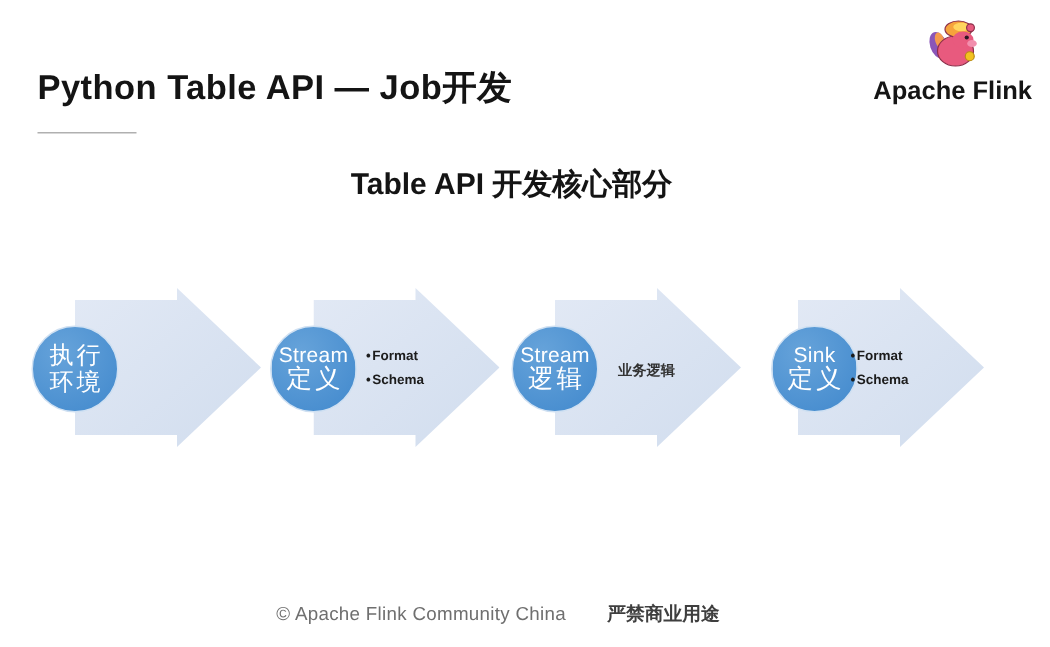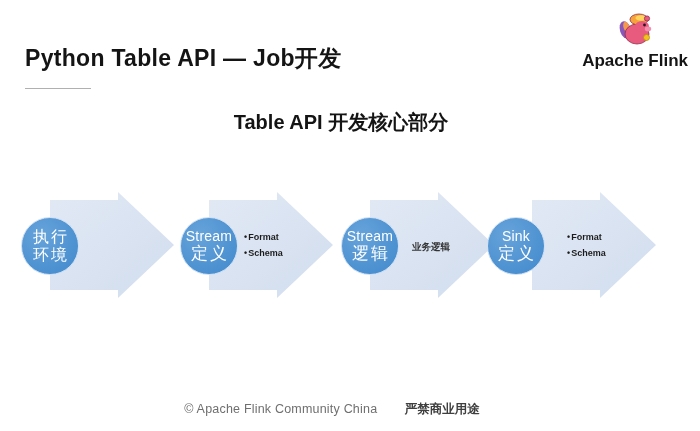--- a/index.html
+++ b/index.html
@@ -29,21 +29,21 @@
   .diagram{position:absolute;left:0;top:0;width:700px;height:431px;}
   .flow-arrow{position:absolute;top:192px;width:124px;height:106px;}
   .arrow-a1{left:50px;}  .arrow-a2{left:209px;}  .arrow-a3{left:370px;}  .arrow-a4{left:532px;}
   .step-circle{
     position:absolute;top:217px;width:58px;height:58px;border-radius:50%;
     background:radial-gradient(circle at 35% 30%, #66a3da, #4a8fd0 75%);
     border:1px solid #cfe0f2;box-sizing:border-box;
     display:flex;flex-direction:column;align-items:center;justify-content:center;
     color:#ffffff;text-align:center;line-height:1.15;
   }
-  .circle-c1{left:21px;}  .circle-c2{left:180px;}  .circle-c3{left:341px;}  .circle-c4{left:487px;}
+  .circle-c1{left:21px;}  .circle-c2{left:180px;}  .circle-c3{left:341px;}  .circle-c4{left:514px;}
   .cl-latin{font-size:14px;font-weight:400;letter-spacing:.2px;}
   .cl-cjk{font-family:"DejaVu Serif",serif;font-size:17px;letter-spacing:2px;text-indent:2px;}
   .circle-c1 .cl-cjk{font-size:16px;}
   .notes{position:absolute;top:229px;line-height:16px;white-space:nowrap;}
   .notes-n1{left:85px;} .notes-n2{left:244px;} .notes-n4{left:567px;}
   .note{font-size:9px;font-weight:700;color:#1c1c1c;}
   .note.bullet::before{content:"\2022";margin-right:1px;}
   .note-plain{
     position:absolute;left:399px;top:241px;width:64px;text-align:center;
     font-family:"DejaVu Serif",serif;font-size:9.5px;font-weight:700;color:#333333;white-space:nowrap;

